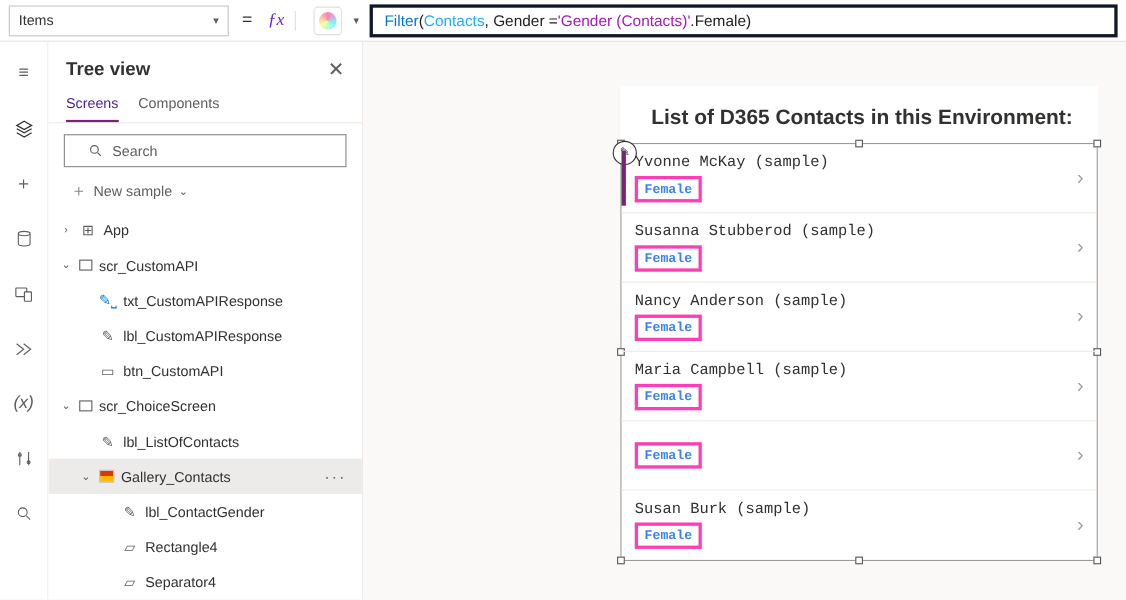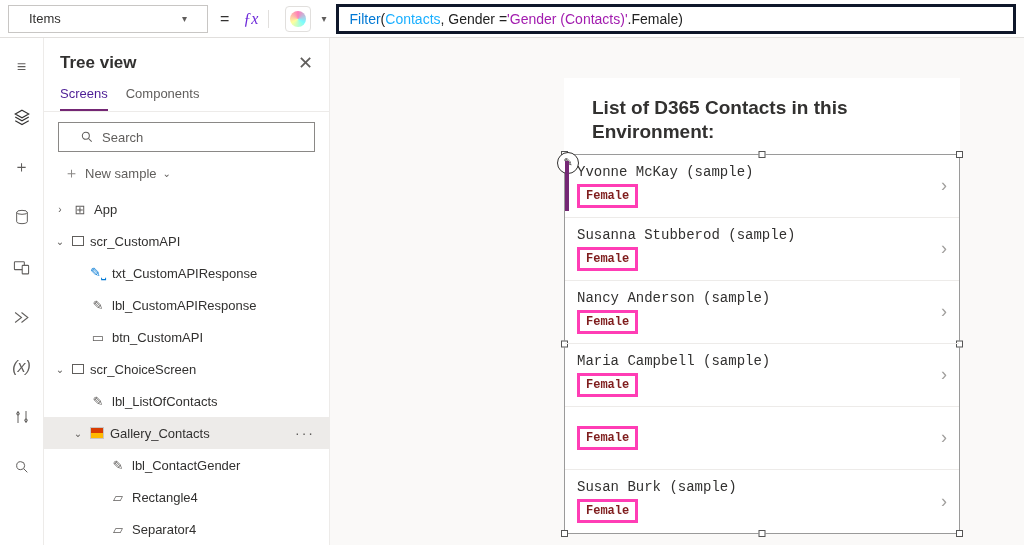--- a/index.html
+++ b/index.html
@@ -1,20 +1,20 @@
 <!DOCTYPE html>
 <html><head>
 <meta charset="utf-8">
 <style>
 * { box-sizing: border-box; margin: 0; padding: 0; }
 body { font-family: "Segoe UI", Arial, sans-serif; font-size: 13px; color: #323130; background: #faf9f8; width: 1024px; height: 545px; overflow: hidden; }
 
 
 .formula-row { display: flex; align-items: center; height: 38px; border-bottom: 1px solid #e1dfdd; background: #fff; padding: 0 8px; gap: 6px; }
-.prop-select { width: 200px; height: 28px; border: 1px solid #c8c6c4; background: #fff; display: flex; align-items: center; justify-content: space-between; padding: 0 20px; font-size: 13px; }
+.prop-select { width: 200px; height: 28px; border: 1px solid #c8c6c4; background: #fff; display: flex; align-items: center; justify-content: space-between; padding: 0 8px; font-size: 13px; }
 .prop-select .chev { font-size: 10px; color: #605e5c; }
 .eq { font-size: 16px; color: #323130; margin-left: 6px; }
 .fx { font-family: "Segoe UI", serif; font-style: italic; font-size: 16px; color: #6d28d9; margin: 0 4px 0 8px; border-right: 1px solid #e1dfdd; padding-right: 10px; }
 .copilot-badge { width: 26px; height: 26px; border: 1px solid #e1dfdd; border-radius: 4px; display:flex; align-items:center; justify-content:center; margin-left:6px; }
 .copilot-swirl { width:16px; height:16px; border-radius:50%; background: conic-gradient(#ff7eb9,#7afcff,#feff9c,#ff7eb9); }
 .chev2 { font-size: 10px; color: #605e5c; margin: 0 4px; }
 .formula-box { flex: 1; height: 30px; border: 3px solid #0f172a; display:flex; align-items:center; padding: 0 10px; font-family: Liberation Sans, sans-serif; font-size: 14px; }
 .formula-box .fn { color: #0078d4; }
 .formula-box .id1 { color: #1aafff; }
 .formula-box .str { color: #a21caf; }
@@ -50,39 +50,39 @@
 .node.depth2 { padding-left: 48px; }
 .node.selected { background:#edebe9; }
 .node .dots { margin-left:auto; margin-right:14px; color:#605e5c; letter-spacing:2px; font-size:14px; }
 .ic.gallery { display:inline-block; width:14px; height:12px; background: linear-gradient(#d83b01 0 50%, #ffb900 50% 100%); border:1px solid #c8c6c4; }
 .ic.box { display:inline-block; width:12px; height:10px; border:1px solid #605e5c; }
 .ic.txt { color:#0078d4; }
 .ic.lbl { color:#605e5c; }
 
 
 .canvas { flex:1; background:#faf9f8; position:relative; }
-.app-form { position:absolute; left: 234px; top: 40px; width: 396px; background:#fff; }
+.app-form { position:absolute; left: 234px; top: 40px; width: 434px; background:#fff; }
 .form-title { font-size: 19px; font-weight:700; padding: 18px 20px 10px 28px; line-height:1.25; }
 .gallery-wrap { position:relative; border:1px solid #9a9a9a; }
 .sel-handle { position:absolute; width:7px; height:7px; border:1px solid #555; background:#fff; }
 .sel-handle.tl { top:-4px; left:-4px; }
 .sel-handle.tm { top:-4px; left:50%; transform:translateX(-50%); }
 .sel-handle.tr { top:-4px; right:-4px; }
 .sel-handle.ml { top:50%; left:-4px; transform:translateY(-50%); }
 .sel-handle.mr { top:50%; right:-4px; transform:translateY(-50%); }
 .sel-handle.bl { bottom:-4px; left:-4px; }
 .sel-handle.bm { bottom:-4px; left:50%; transform:translateX(-50%); }
 .sel-handle.br { bottom:-4px; right:-4px; }
 .edit-badge { position:absolute; top:-3px; left:-8px; width:22px; height:22px; border-radius:50%; background:#fff; border:1px solid #323130; display:flex; align-items:center; justify-content:center; font-size:11px; }
 
 .grow { display:flex; align-items:center; height:63px; border-bottom:1px solid #edebe9; padding: 0 12px 0 12px; position:relative; }
 .grow:last-child { border-bottom:none; }
 .gcol { flex:1; display:flex; flex-direction:column; justify-content:center; gap:4px;font-family:Liberation Mono, monospace; }
 .gname { font-size: 14px; color:#323130; }
-.gtag { display:inline-block; font-size:12px; font-weight:700; color:#7f1d1d; padding:2px 6px; border:3px solid #ff3db5; width:fit-content; }
+.gtag { display:inline-block; font-size:12px; font-weight:700; color:#3b82f6; padding:2px 6px; border:3px solid #ff3db5; width:fit-content; }
 .grow:first-child .gtag { border-color: transparent; padding:2px 0; }
 .gchev { color:#a19f9d; font-size:18px; }
 .leftbar { position:absolute; left:0; top:6px; bottom:6px; width:4px; background:#742774; }
 </style>
 </head>
 <body>
 
 <div class="formula-row">
   <div class="prop-select">
     <span>Items</span>

